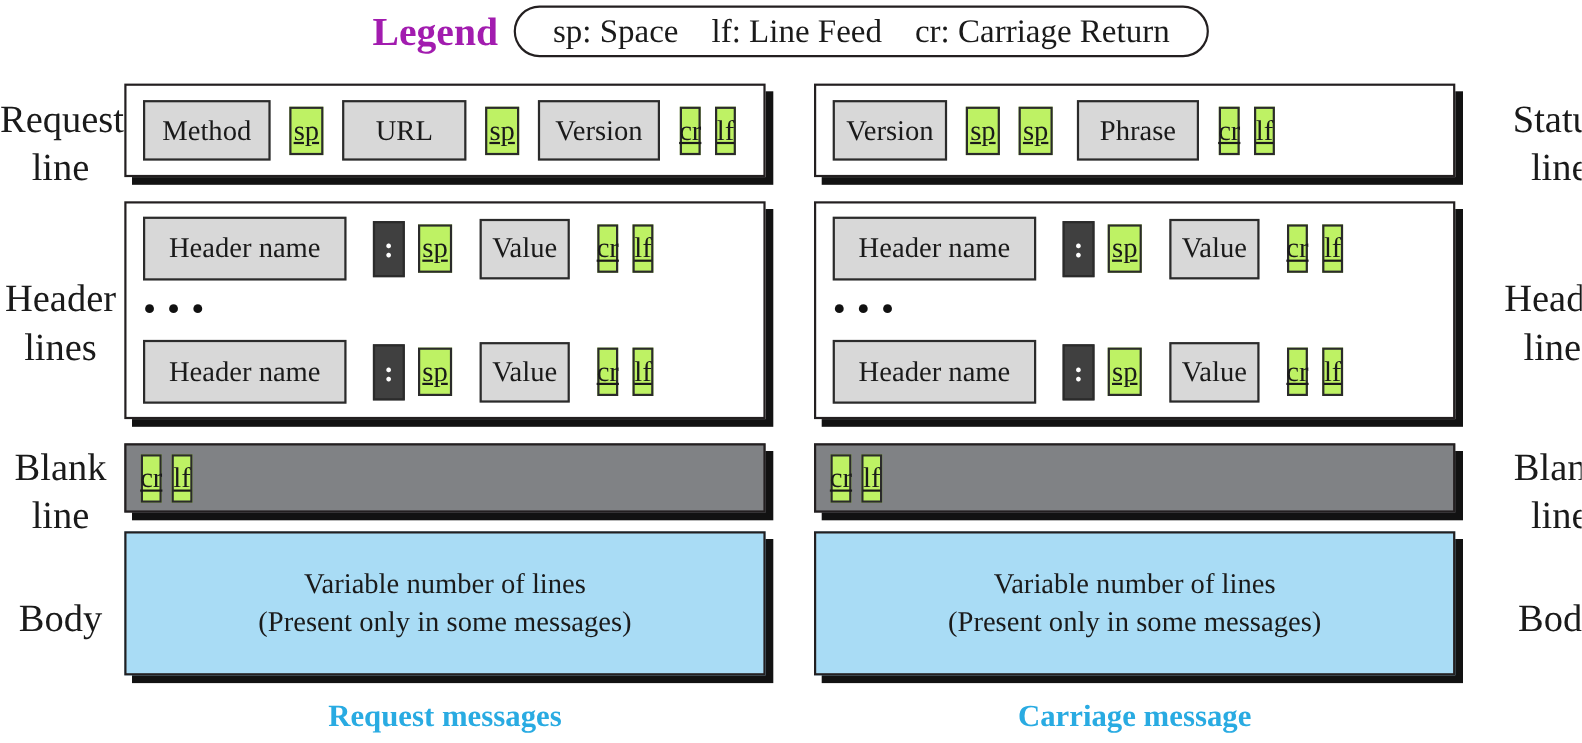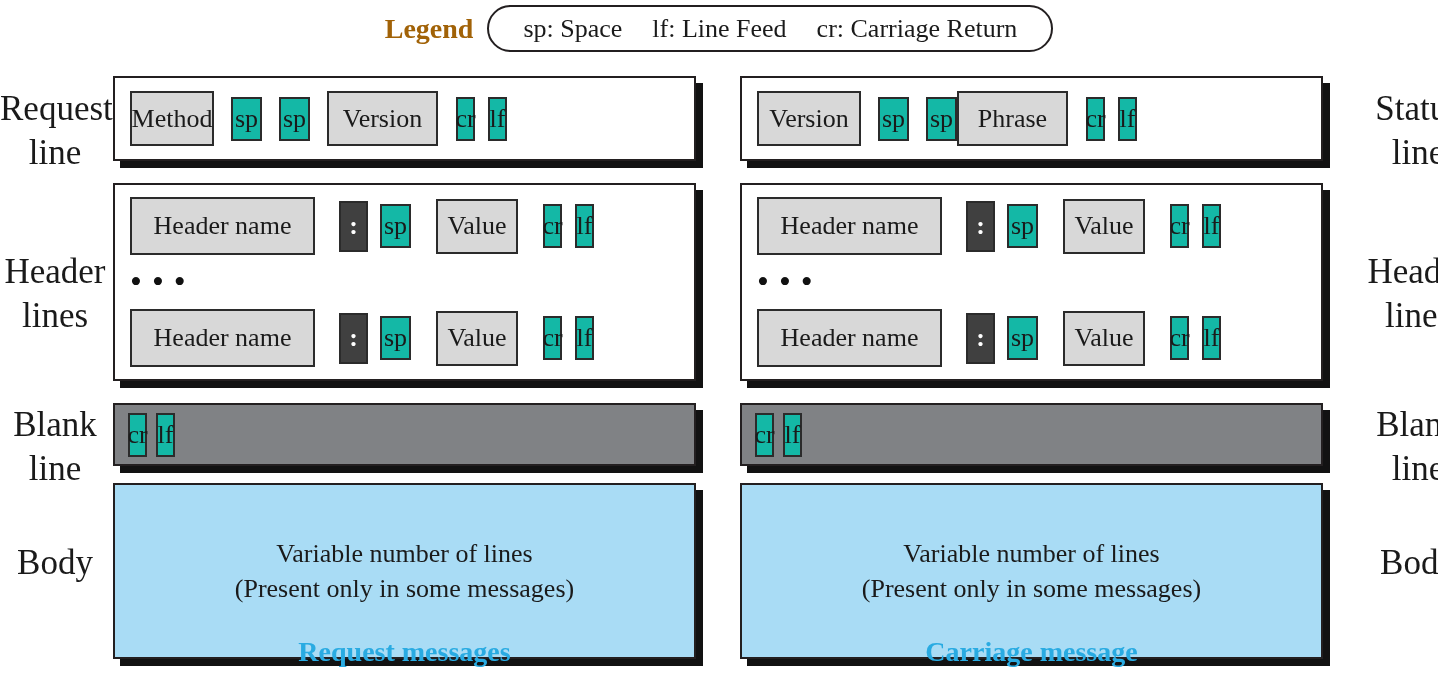--- a/index.html
+++ b/index.html
@@ -12,58 +12,58 @@
     background:#ffffff;
     overflow:hidden;
   }
 
   
   .legend-row {
     position:absolute; top:5px; left:0; width:100%;
     display:flex; justify-content:center; align-items:center;
   }
   .legend-title {
-    font-size:28px; font-weight:bold; color:#a16207;
+    font-size:36px; font-weight:bold; color:#a21caf;
     margin-right:14px;
   }
   .legend-pill {
     border:2.5px solid #231F20; border-radius:24px;
     height:47px; padding:0 34px;
     display:flex; align-items:center; gap:30px;
-    font-size:26px; background:#fff;
+    font-size:30px; background:#fff;
   }
 
   
   .side-label {
     position:absolute; width:110px;
     text-align:center; font-size:35px; line-height:1.25;
   }
   .side-label.right { left:1328px;margin-left:35px; }
 
   
   .panel {
     position:absolute; width:583px;
     background:#ffffff;
     border:2.5px solid #231F20;
     box-shadow:7px 7px 0 #121212;
   }
   .panel.row1 { top:76px;  height:85px;  display:flex; align-items:center; padding-left:15px; }
   .panel.row2 { top:183px; height:198px; display:flex; flex-direction:column; justify-content:space-between; padding:12px 0; }
   .panel.row3 { top:403px; height:63px;  background:#808285; display:flex; align-items:center; padding-left:13px; gap:9px; }
-  .panel.row4 { top:483px; height:176px; background:#A9DCF5; display:flex; flex-direction:column; align-items:center; justify-content:center; gap:5px; font-size:26px; }
+  .panel.row4 { top:483px; height:131px; background:#A9DCF5; display:flex; flex-direction:column; align-items:center; justify-content:center; gap:5px; font-size:26px; }
   .panel.left  { left:113px; }
   .panel.rightp { left:740px; }
 
   
   .gbox, .wbox, .dbox {
     display:flex; align-items:center; justify-content:center;
     font-size:26px; flex:none; text-align:center;
   }
   .gbox { background:#D8D8D8; border:2.5px solid #2b2b2b; height:55px; }
-  .wbox { background:#14b8a6; border:2.5px solid #2b2b2b; width:31px; height:44px; }
+  .wbox { background:#bef264; border:2.5px solid #2b2b2b; width:31px; height:44px;text-decoration:underline; }
   .dbox { background:#404040; border:2.5px solid #2b2b2b; color:#ffffff; font-weight:bold; width:29px; height:51px; }
   .crlf { width:19px; }
 
   .hrow { display:flex; align-items:center; padding-left:15px; }
   .dots {
     position:absolute; left:15px; top:50%; transform:translateY(-50%);
     font-size:34px; letter-spacing:10px; line-height:0; color:#111;
   }
 
   
@@ -90,33 +90,34 @@
   <div class="side-label" style="left:0; top:250px;">Header lines</div>
   <div class="side-label" style="left:0; top:403px;">Blank line</div>
   <div class="side-label" style="left:0; top:541px;">Body</div>
 
   <div class="side-label right" style="top:87px;">Status line</div>
   <div class="side-label right" style="top:250px;">Header lines</div>
   <div class="side-label right" style="top:403px;">Blank line</div>
   <div class="side-label right" style="top:541px;">Body</div>
 
   <div class="panel row1 left">
-    <div class="gbox" style="width:84px;">Method</div>
+    <div class="gbox" style="width:116px;">Method</div>
     <div class="wbox" style="margin-left:17px;">sp</div>
+    <div class="gbox" style="width:113px; margin-left:17px;">URL</div>
     <div class="wbox" style="margin-left:17px;">sp</div>
     <div class="gbox" style="width:111px; margin-left:17px;">Version</div>
     <div class="wbox crlf" style="margin-left:18px;">cr</div>
     <div class="wbox crlf" style="margin-left:13px;">lf</div>
   </div>
 
   <div class="panel row1 rightp">
     <div class="gbox" style="width:104px;">Version</div>
     <div class="wbox" style="margin-left:17px;">sp</div>
     <div class="wbox" style="margin-left:17px;">sp</div>
-    <div class="gbox" style="width:111px; margin-left:0;">Phrase</div>
+    <div class="gbox" style="width:111px; margin-left:22px;">Phrase</div>
     <div class="wbox crlf" style="margin-left:18px;">cr</div>
     <div class="wbox crlf" style="margin-left:13px;">lf</div>
   </div>
 
   <div class="panel row2 left">
     <div class="hrow">
       <div class="gbox" style="width:185px; height:58px;">Header name</div>
       <div class="dbox" style="margin-left:24px;">:</div>
       <div class="wbox" style="margin-left:12px;">sp</div>
       <div class="gbox" style="width:82px; margin-left:25px;">Value</div>

